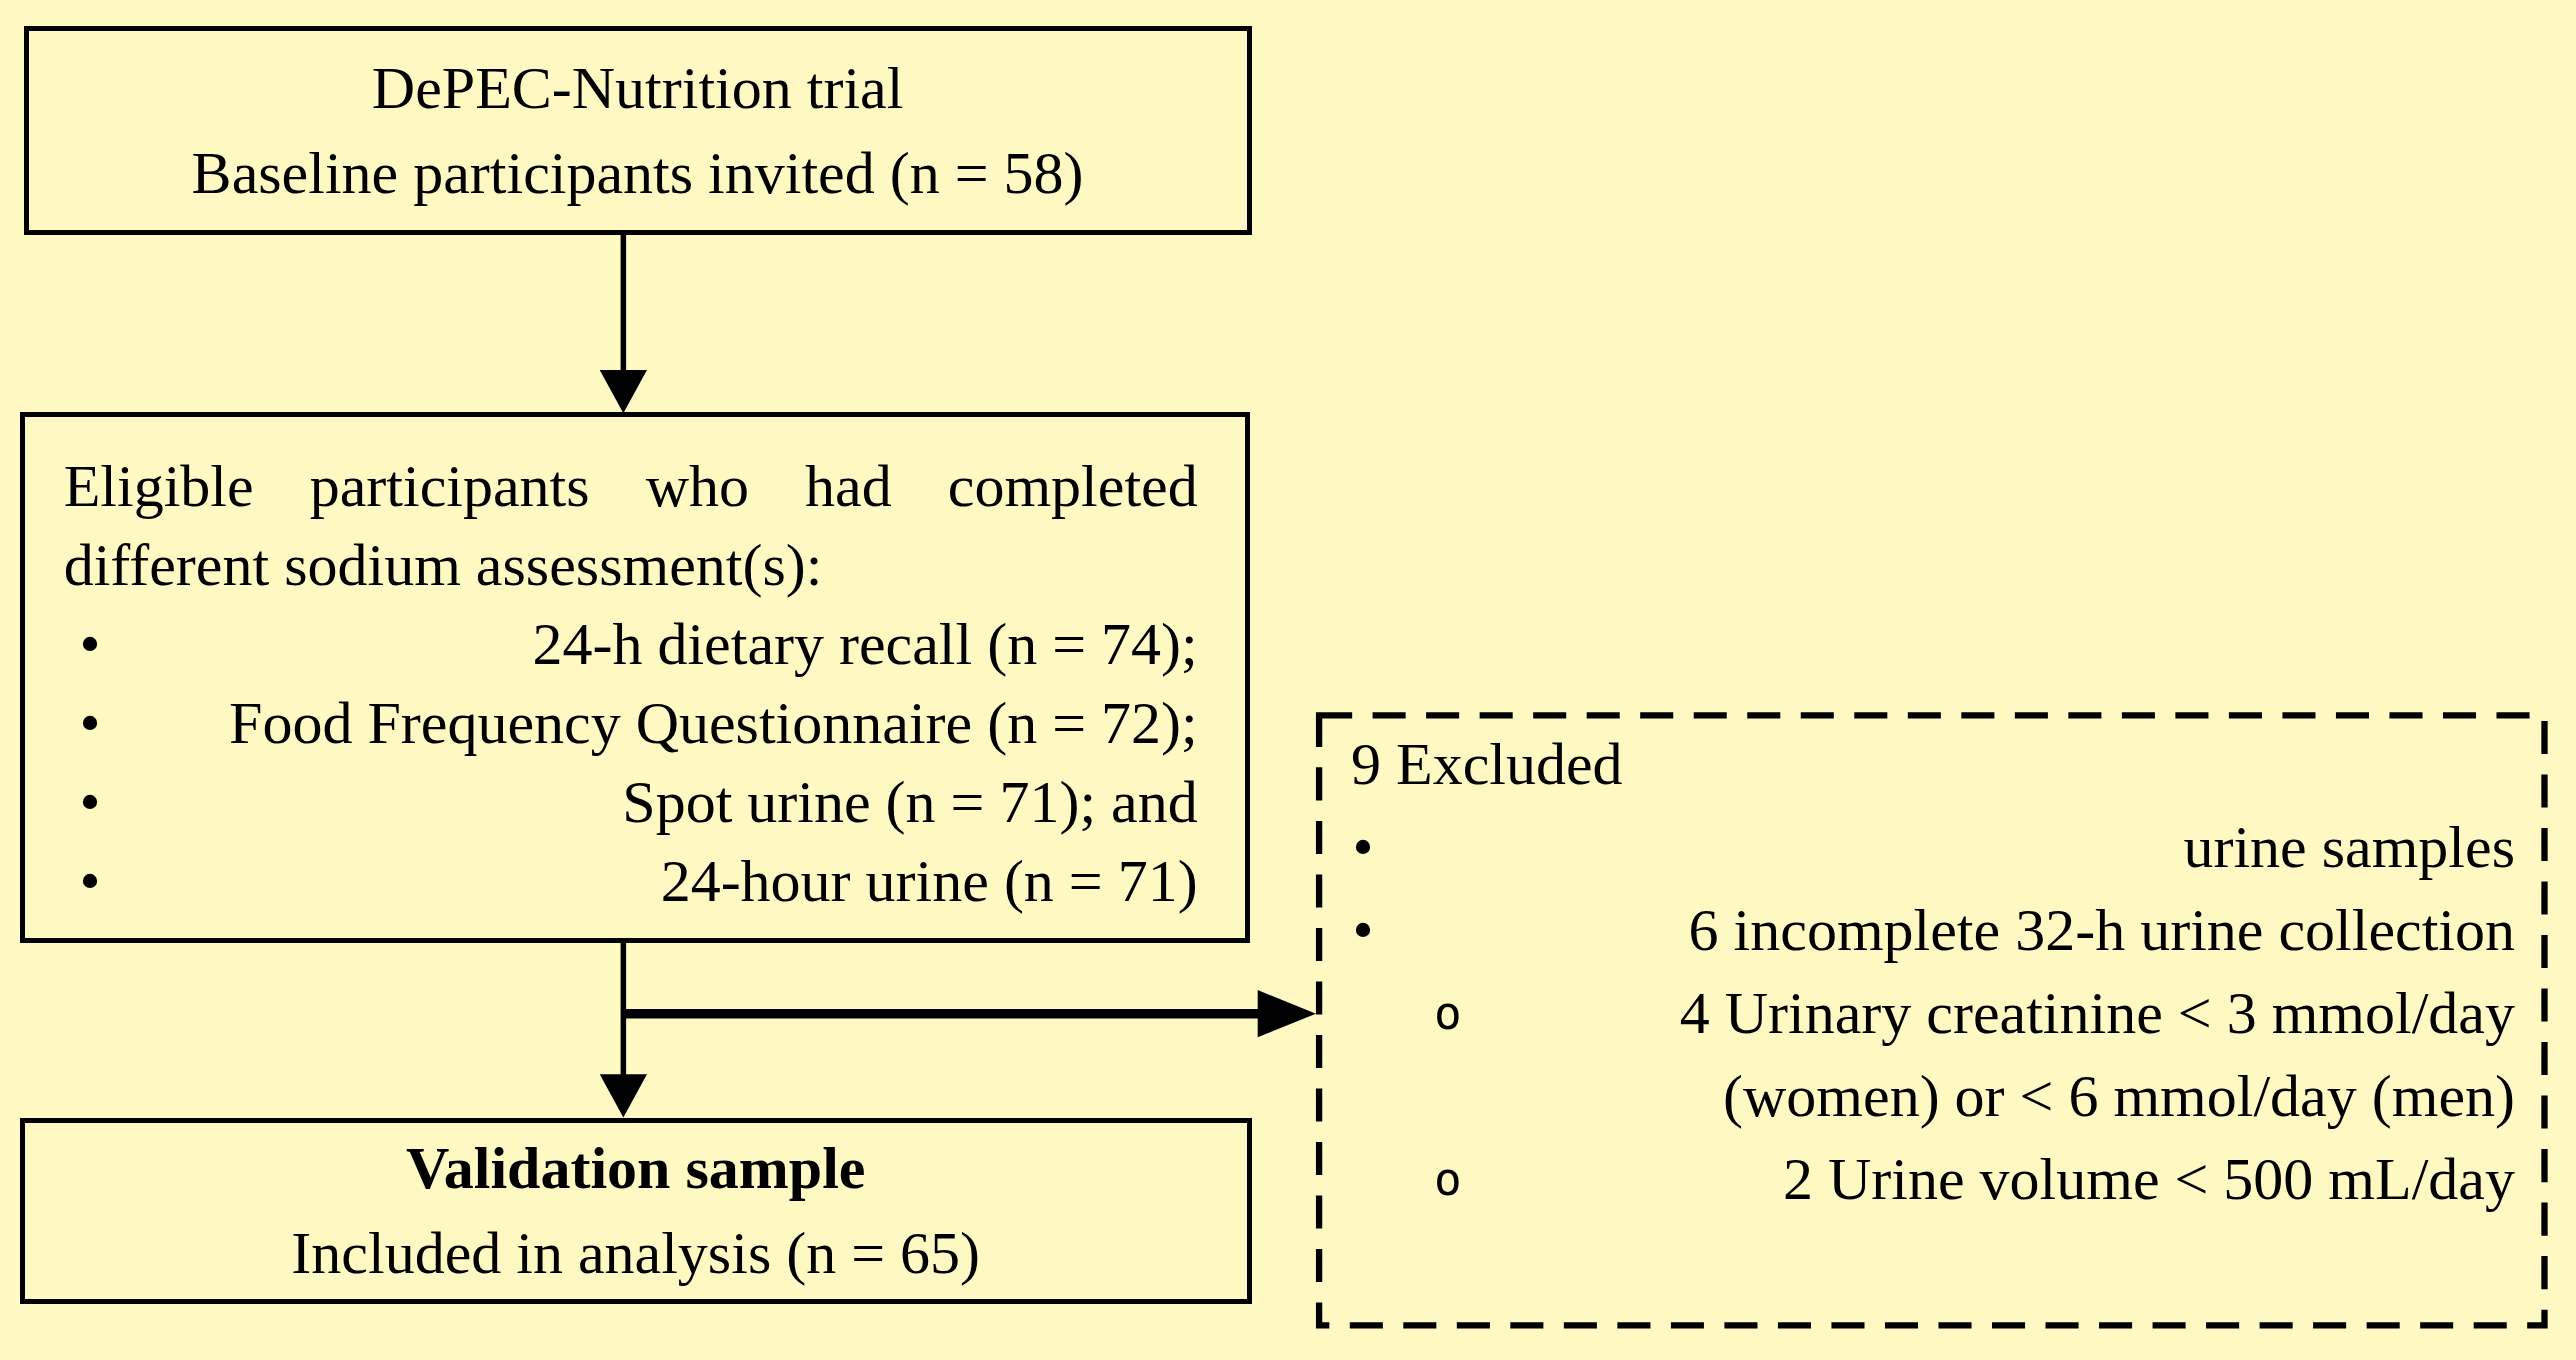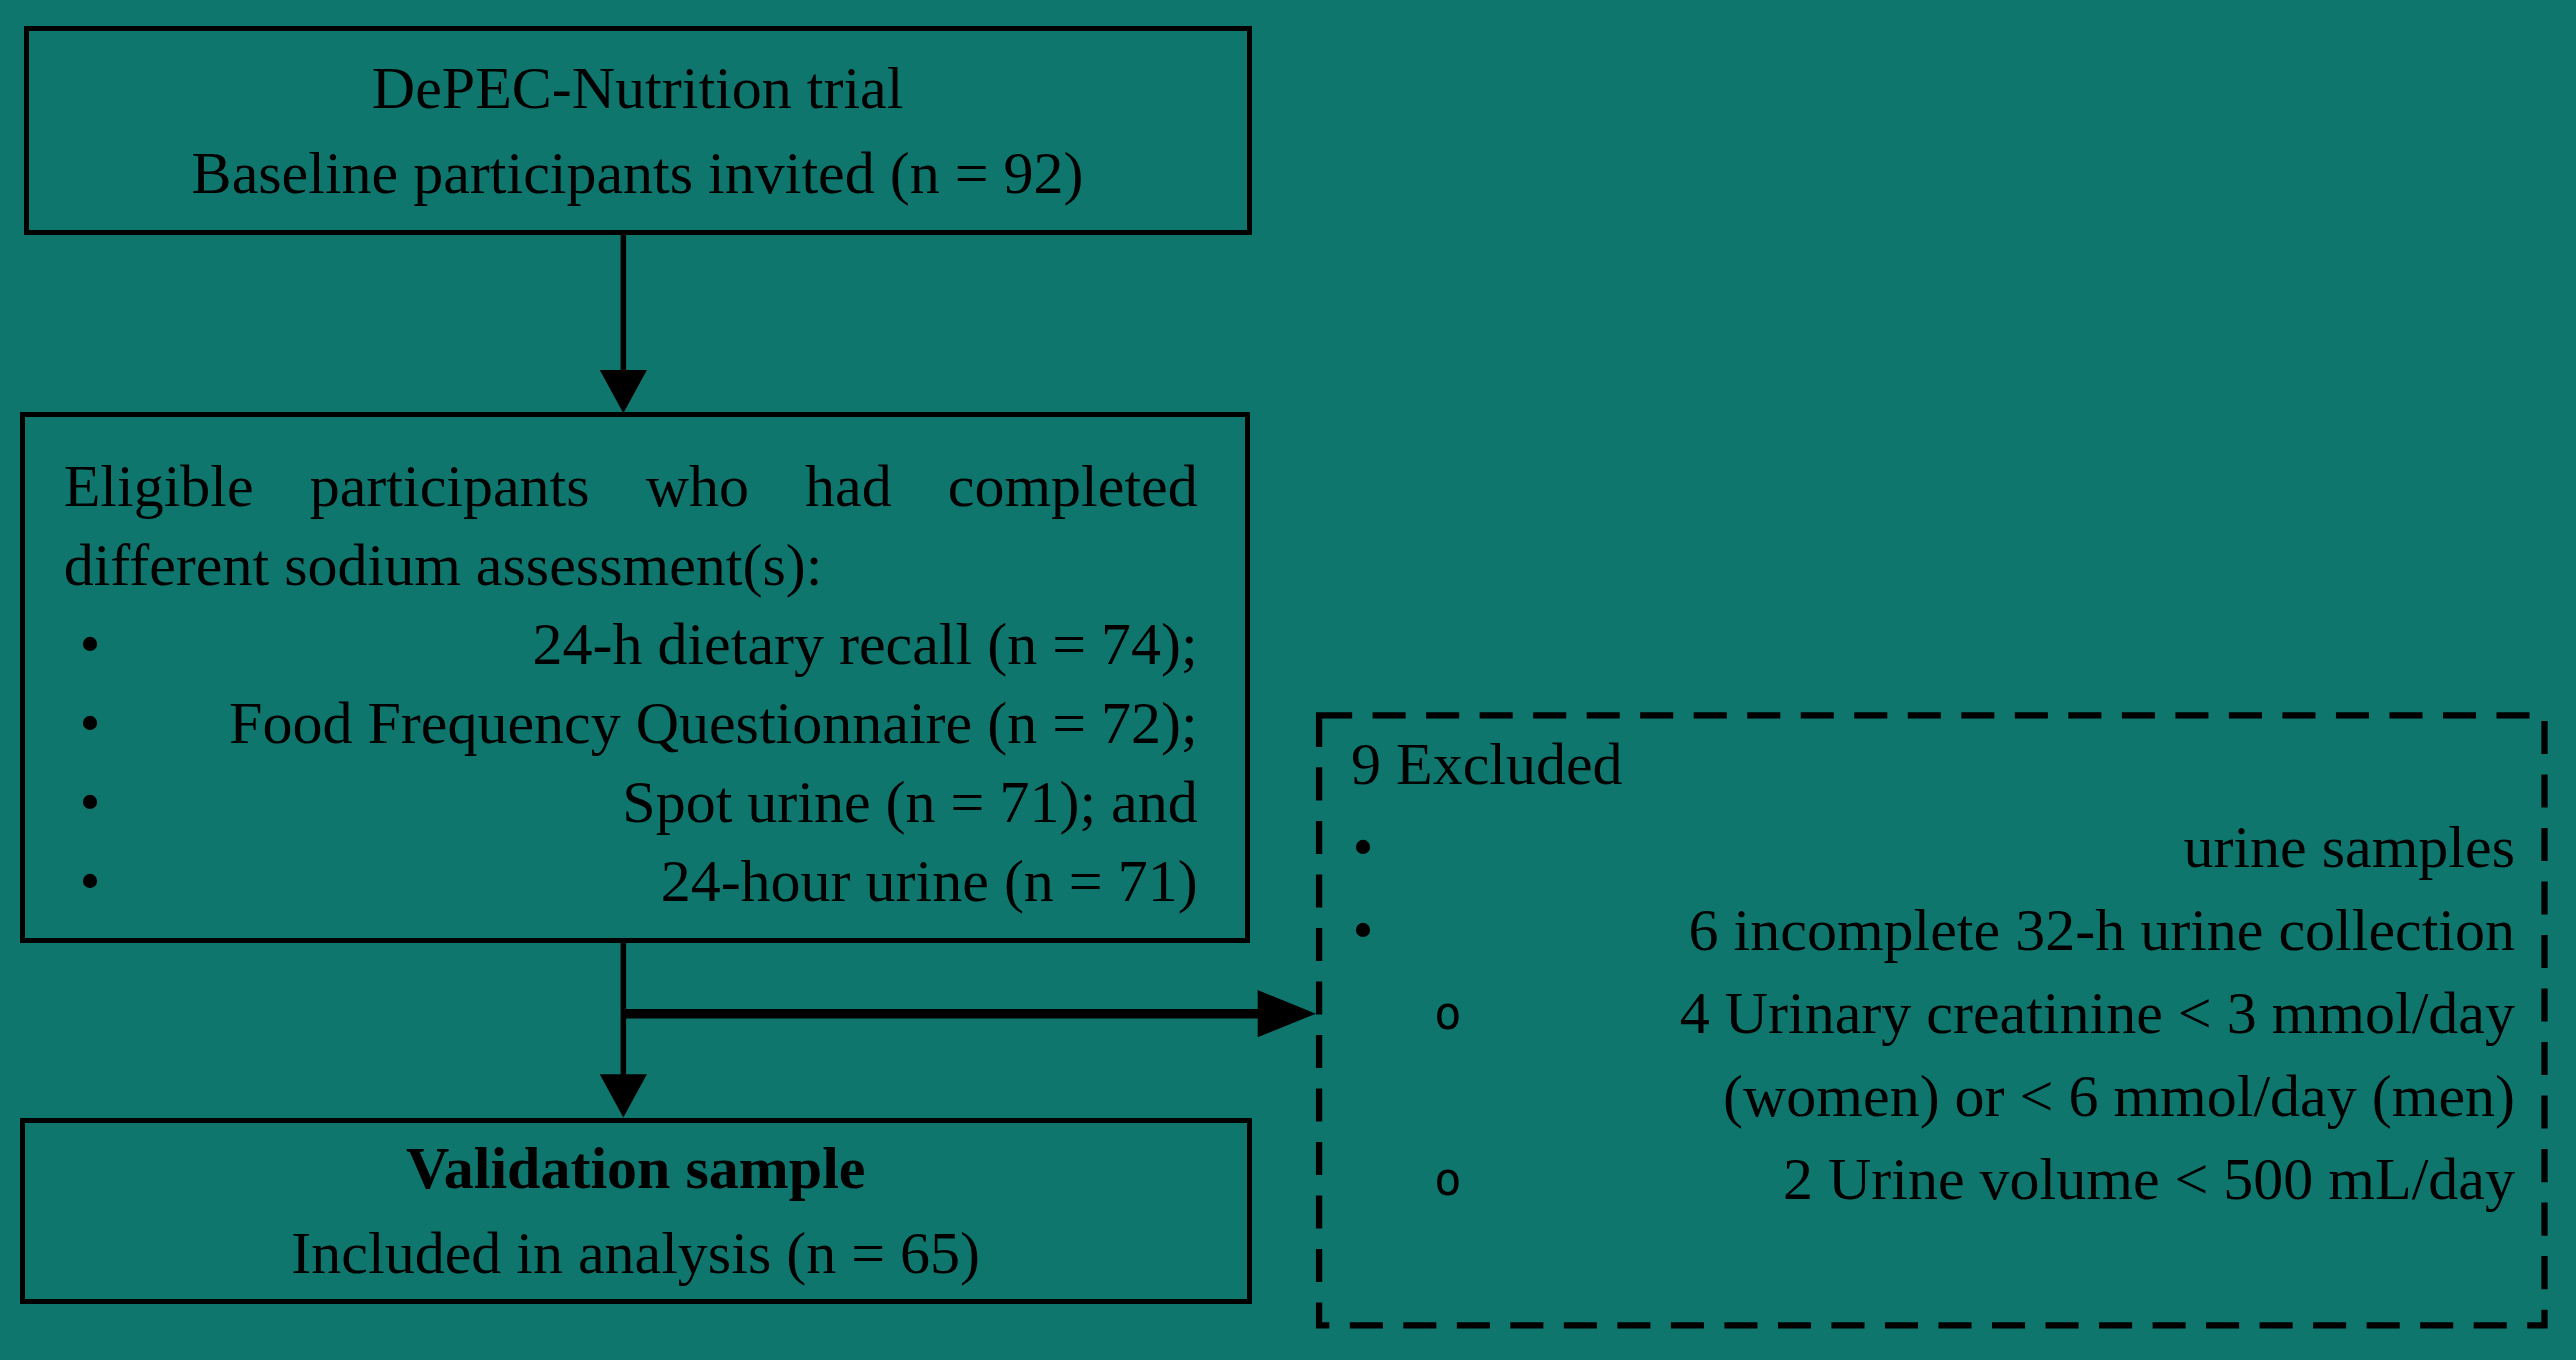--- a/index.html
+++ b/index.html
@@ -4,21 +4,21 @@
 <style>
   html, body {
     margin: 0;
     padding: 0;
     background: #ffffff;
   }
   .canvas {
     position: relative;
     width: 2576px;
     height: 1360px;
-    background: #0f766e;
+    background: #fef9c3;
     font-family: "Liberation Serif", serif;
     color: #000000;
     overflow: hidden;
   }
   .overlay {
     position: absolute;
     left: 0;
     top: 0;
     width: 2576px;
     height: 1360px;
@@ -107,21 +107,21 @@
     <polygon class="fill" points="762,1365 822,1365 792,1420"></polygon>
 
     <line class="stroke" x1="789" y1="1288" x2="1602" y2="1288" stroke-width="12"></line>
     <polygon class="fill" points="1598,1258 1598,1318 1672,1288"></polygon>
 
     <rect class="stroke" x="1676" y="909" width="1557" height="775" stroke-width="8" stroke-dasharray="42 26"></rect>
   </svg>
 
   <div class="box box-baseline center-box">
     <span class="line">DePEC-Nutrition trial</span>
-    <span class="line">Baseline participants invited (n = 92)</span>
+    <span class="line">Baseline participants invited (n = 58)</span>
   </div>
 
   <div class="box box-eligible">
     <span class="line justify-line">Eligible participants who had completed</span>
     <span class="line">different sodium assessment(s):</span>
     <div class="bullet-row">
       <span class="marker-cell">•</span>
       <span class="bullet-text">24-h dietary recall (n = 74);</span>
     </div>
     <div class="bullet-row">

